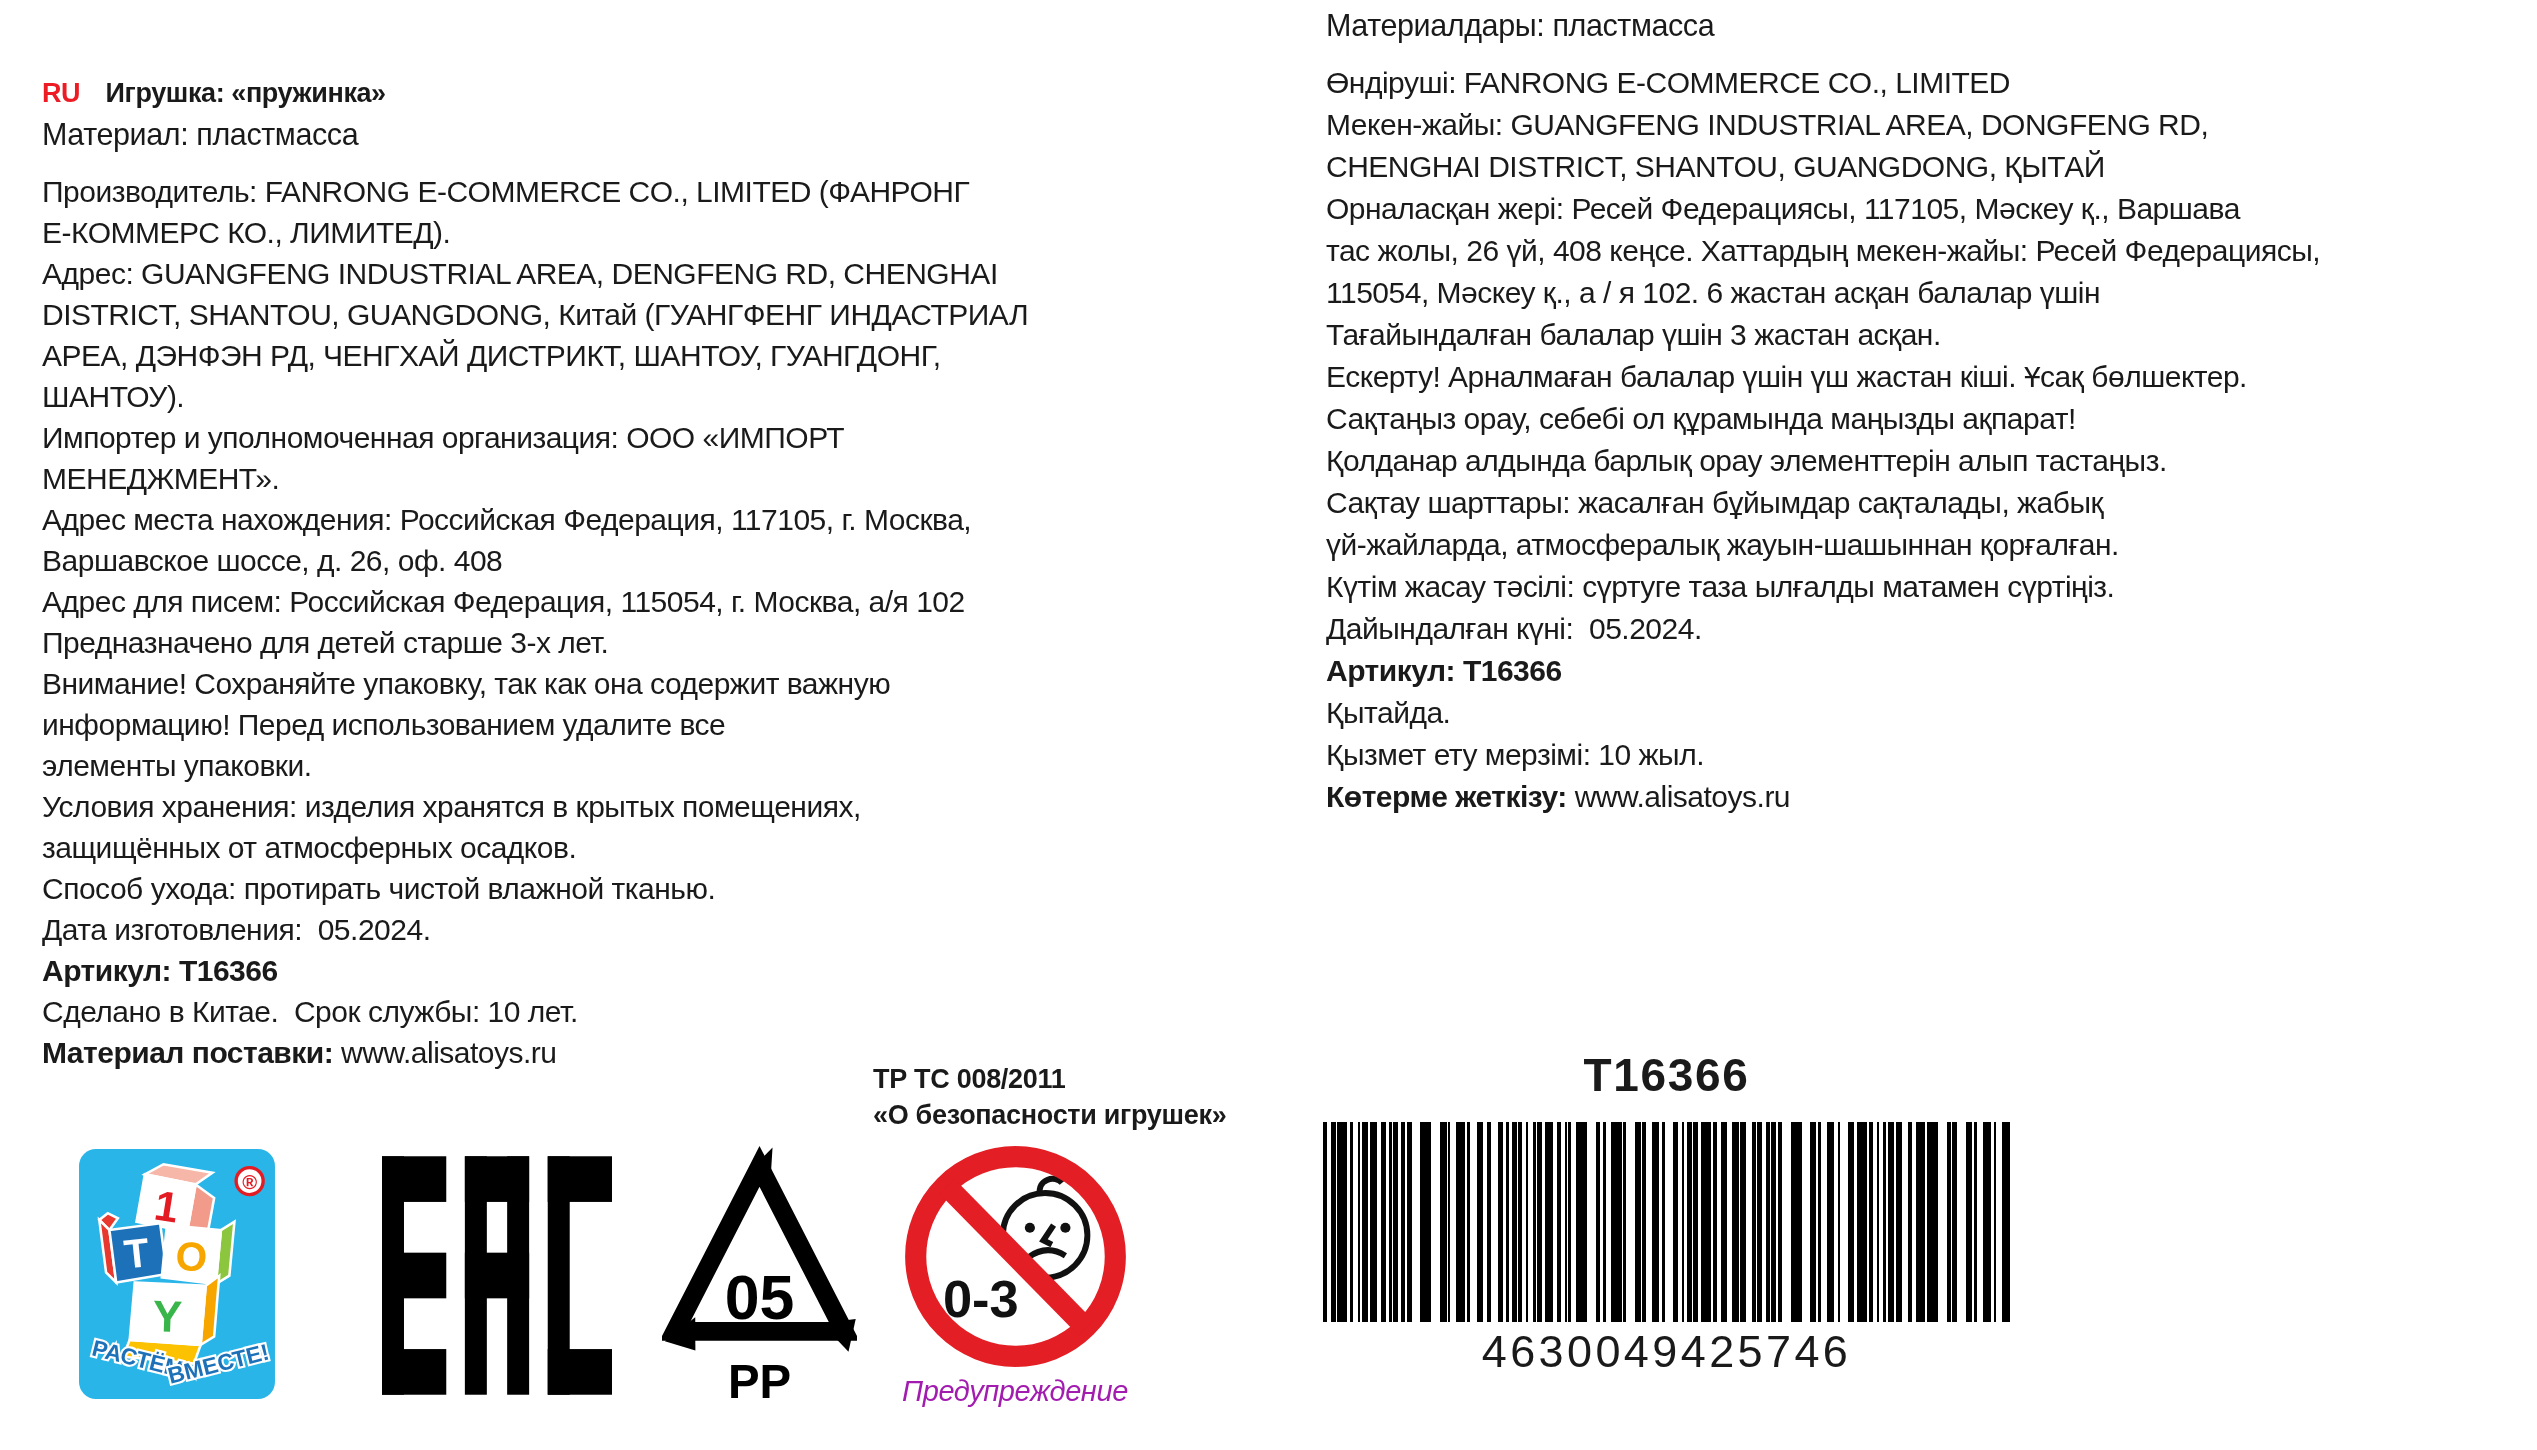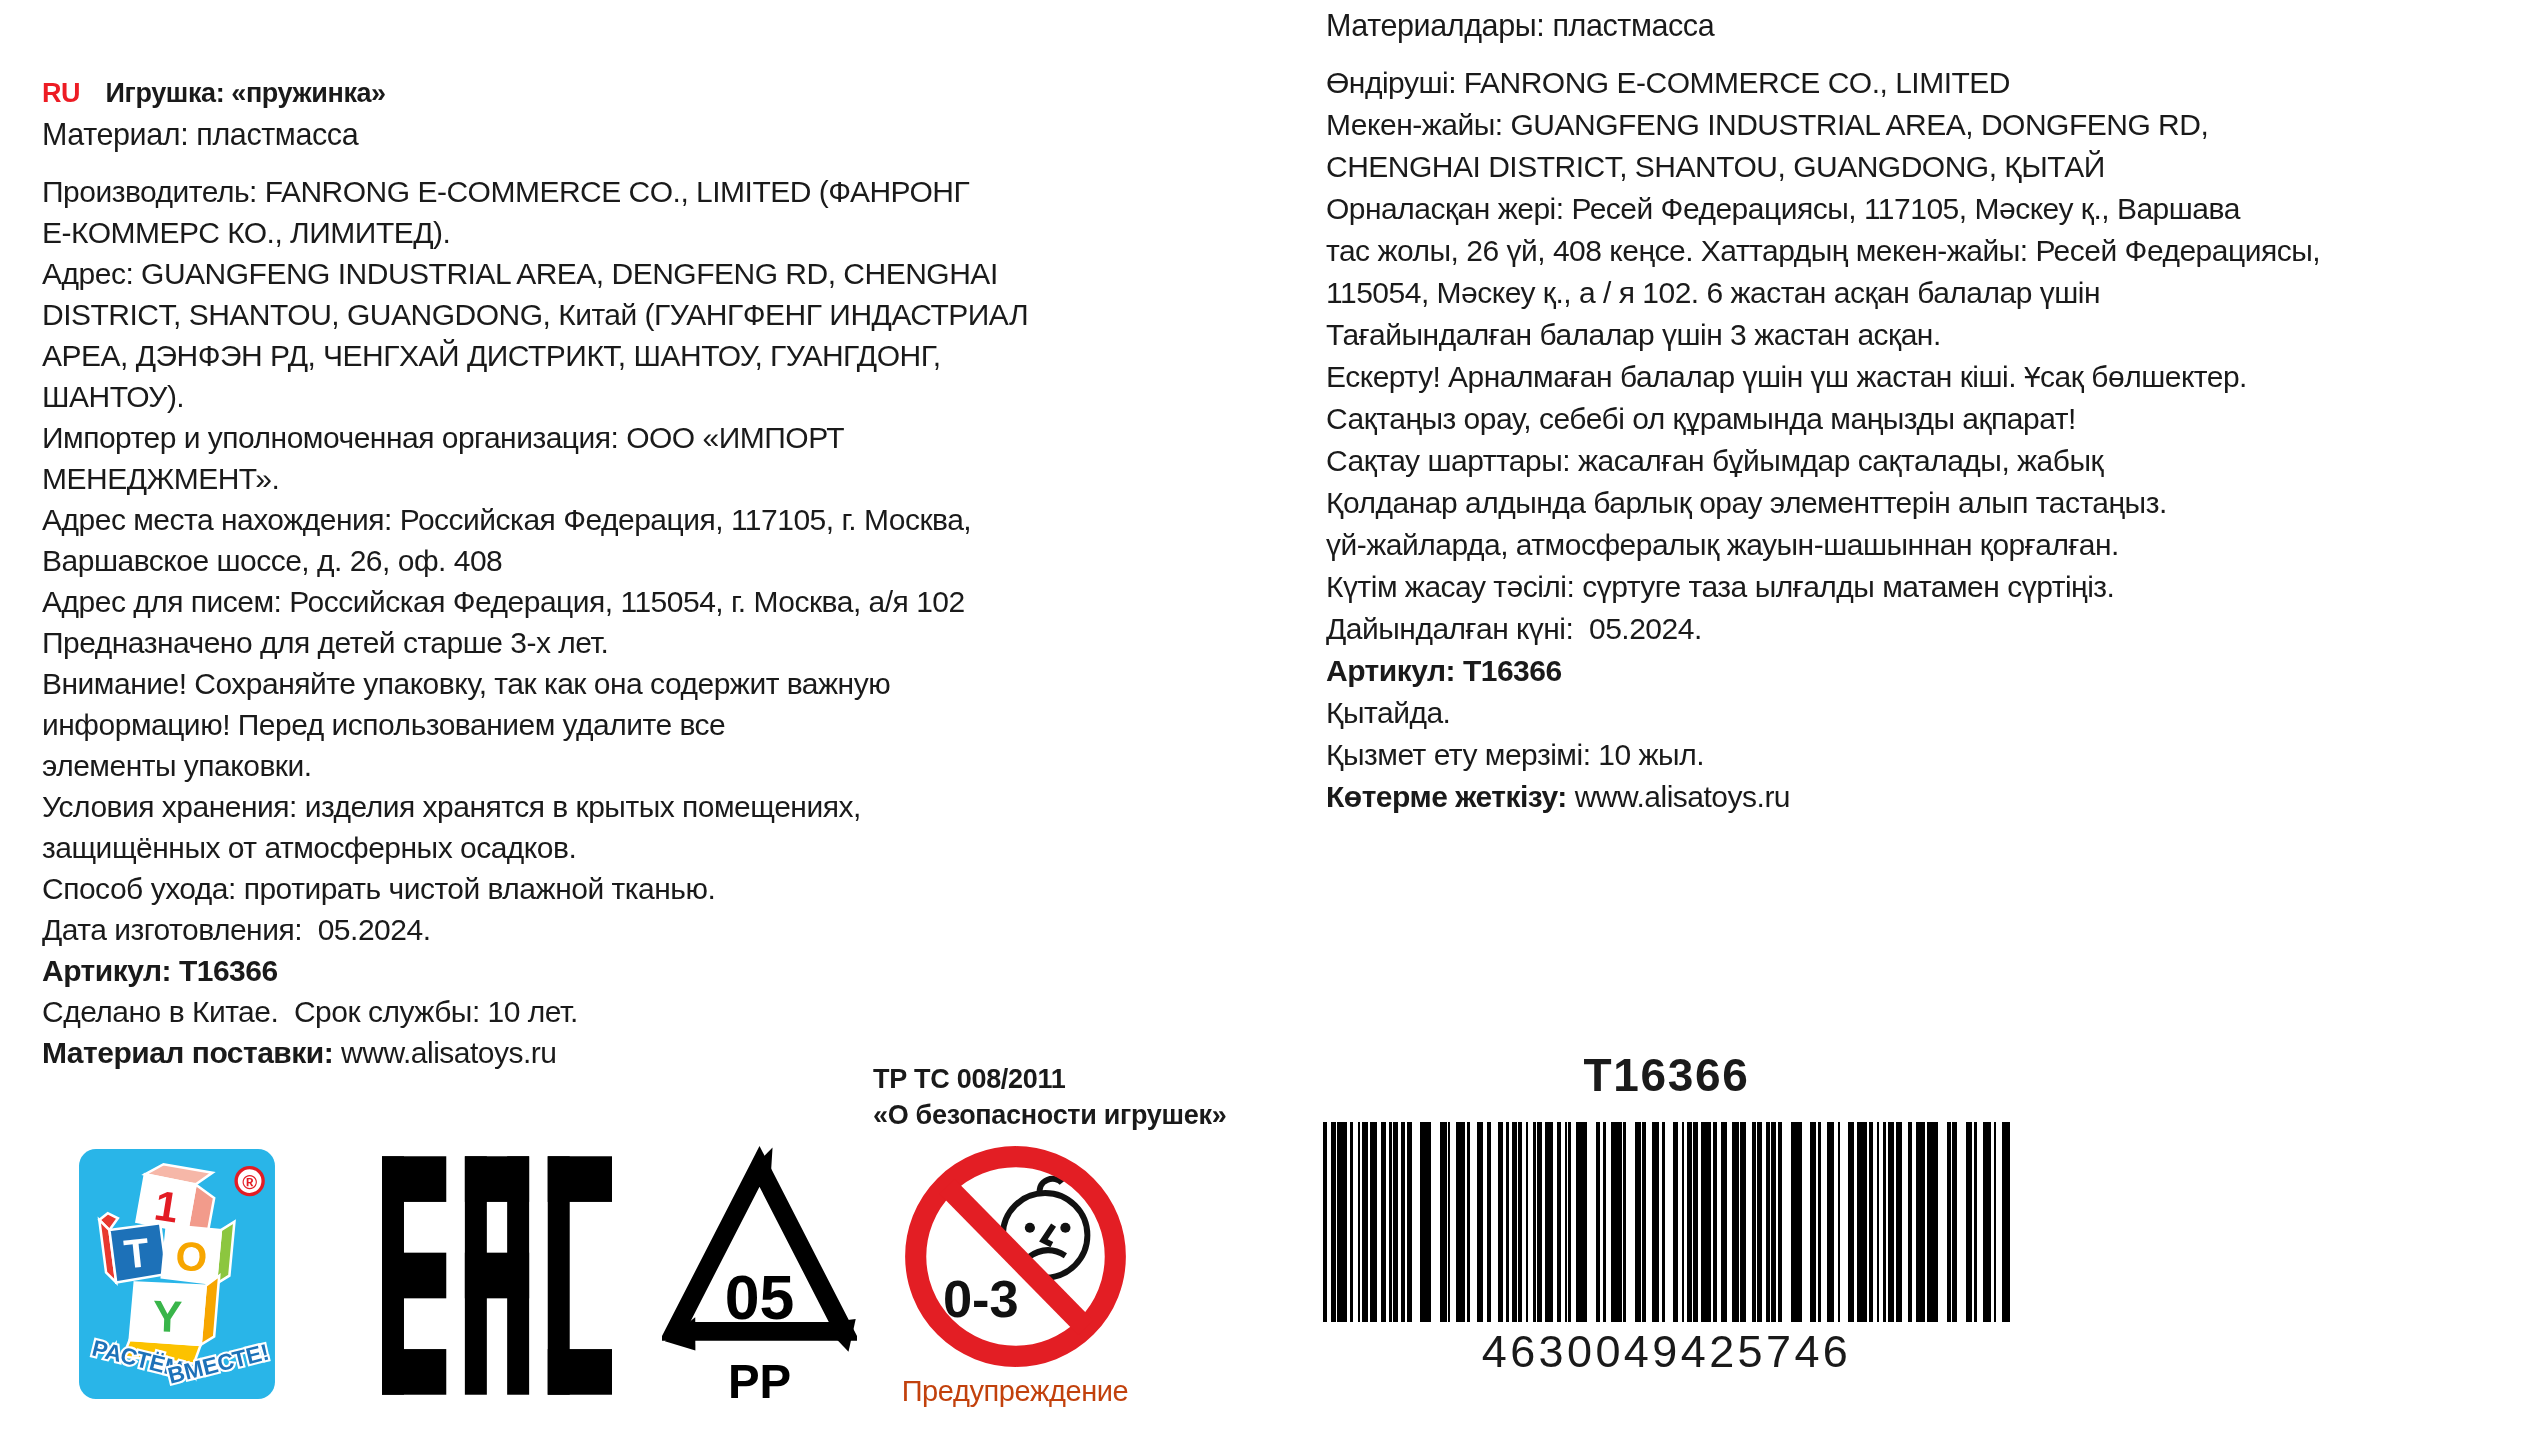--- a/index.html
+++ b/index.html
@@ -15,21 +15,21 @@
   .col-ru .line{line-height:41px;}
   .col-kz .line{line-height:42px;}
   .line{white-space:pre;}
   .b{font-weight:bold;}
   .reg{position:absolute;left:873px;top:1061px;font-weight:bold;font-size:27px;line-height:36px;letter-spacing:-0.3px;}
   .mark{position:absolute;}
   .mark-logo{left:79px;top:1149px;}
   .mark-eac{left:382px;top:1156px;}
   .mark-recycle{left:662px;top:1141px;}
   .mark-warning{left:900px;top:1144px;width:230px;text-align:center;}
-  .warn-caption{font-size:29px;margin-top:3.4px;color:#c2410c;letter-spacing:-0.4px;}
+  .warn-caption{font-size:29px;margin-top:3.4px;color:#a21caf;letter-spacing:-0.4px;font-style:italic;}
   .barcode{position:absolute;left:1323px;top:1048px;width:687px;text-align:center;}
   .sku{font-size:46px;font-weight:bold;letter-spacing:1.7px;}
   .bars{margin-top:20.3px;height:200px;background-color:#fff;background-image:
       repeating-linear-gradient(90deg,#000 0 4.2px,transparent 4.2px 7.6px,#000 7.6px 10.2px,transparent 10.2px 19.5px),
       repeating-linear-gradient(90deg,transparent 0 9.3px,#000 9.3px 13.5px,transparent 13.5px 31px),
       repeating-linear-gradient(90deg,#000 0 2.5px,transparent 2.5px 14.4px,#000 14.4px 18.6px,transparent 18.6px 35px);}
   .ean{font-size:45px;letter-spacing:3.4px;margin-top:3.4px;text-align:center;}
   svg text{font-family:"Liberation Sans",sans-serif;}
 </style>
 </head>
@@ -71,22 +71,22 @@
     <div class="bodytext">
         <div class="line"><span>Өндіруші: FANRONG E-COMMERCE CO., LIMITED</span></div>
         <div class="line"><span>Мекен-жайы: GUANGFENG INDUSTRIAL AREA, DONGFENG RD,</span></div>
         <div class="line"><span>CHENGHAI DISTRICT, SHANTOU, GUANGDONG, ҚЫТАЙ</span></div>
         <div class="line"><span>Орналасқан жері: Ресей Федерациясы, 117105, Мәскеу қ., Варшава</span></div>
         <div class="line"><span>тас жолы, 26 үй, 408 кеңсе. Хаттардың мекен-жайы: Ресей Федерациясы,</span></div>
         <div class="line"><span>115054, Мәскеу қ., а / я 102. 6 жастан асқан балалар үшін</span></div>
         <div class="line"><span>Тағайындалған балалар үшін 3 жастан асқан.</span></div>
         <div class="line"><span>Ескерту! Арналмаған балалар үшін үш жастан кіші. Ұсақ бөлшектер.</span></div>
         <div class="line"><span>Сақтаңыз орау, себебі ол құрамында маңызды ақпарат!</span></div>
+        <div class="line"><span>Қолданар алдында барлық орау элементтерін алып тастаңыз.</span></div>
         <div class="line"><span>Сақтау шарттары: жасалған бұйымдар сақталады, жабық</span></div>
-        <div class="line"><span>Қолданар алдында барлық орау элементтерін алып тастаңыз.</span></div>
         <div class="line"><span>үй-жайларда, атмосфералық жауын-шашыннан қорғалған.</span></div>
         <div class="line"><span>Күтім жасау тәсілі: сүртуге таза ылғалды матамен сүртіңіз.</span></div>
         <div class="line"><span>Дайындалған күні:  05.2024.</span></div>
         <div class="line"><span class="b">Артикул: Т16366</span></div>
         <div class="line"><span>Қытайда.</span></div>
         <div class="line"><span>Қызмет ету мерзімі: 10 жыл.</span></div>
         <div class="line"><span class="b">Көтерме жеткізу:</span><span> www.alisatoys.ru</span></div>
       </div>
   </section>
 

